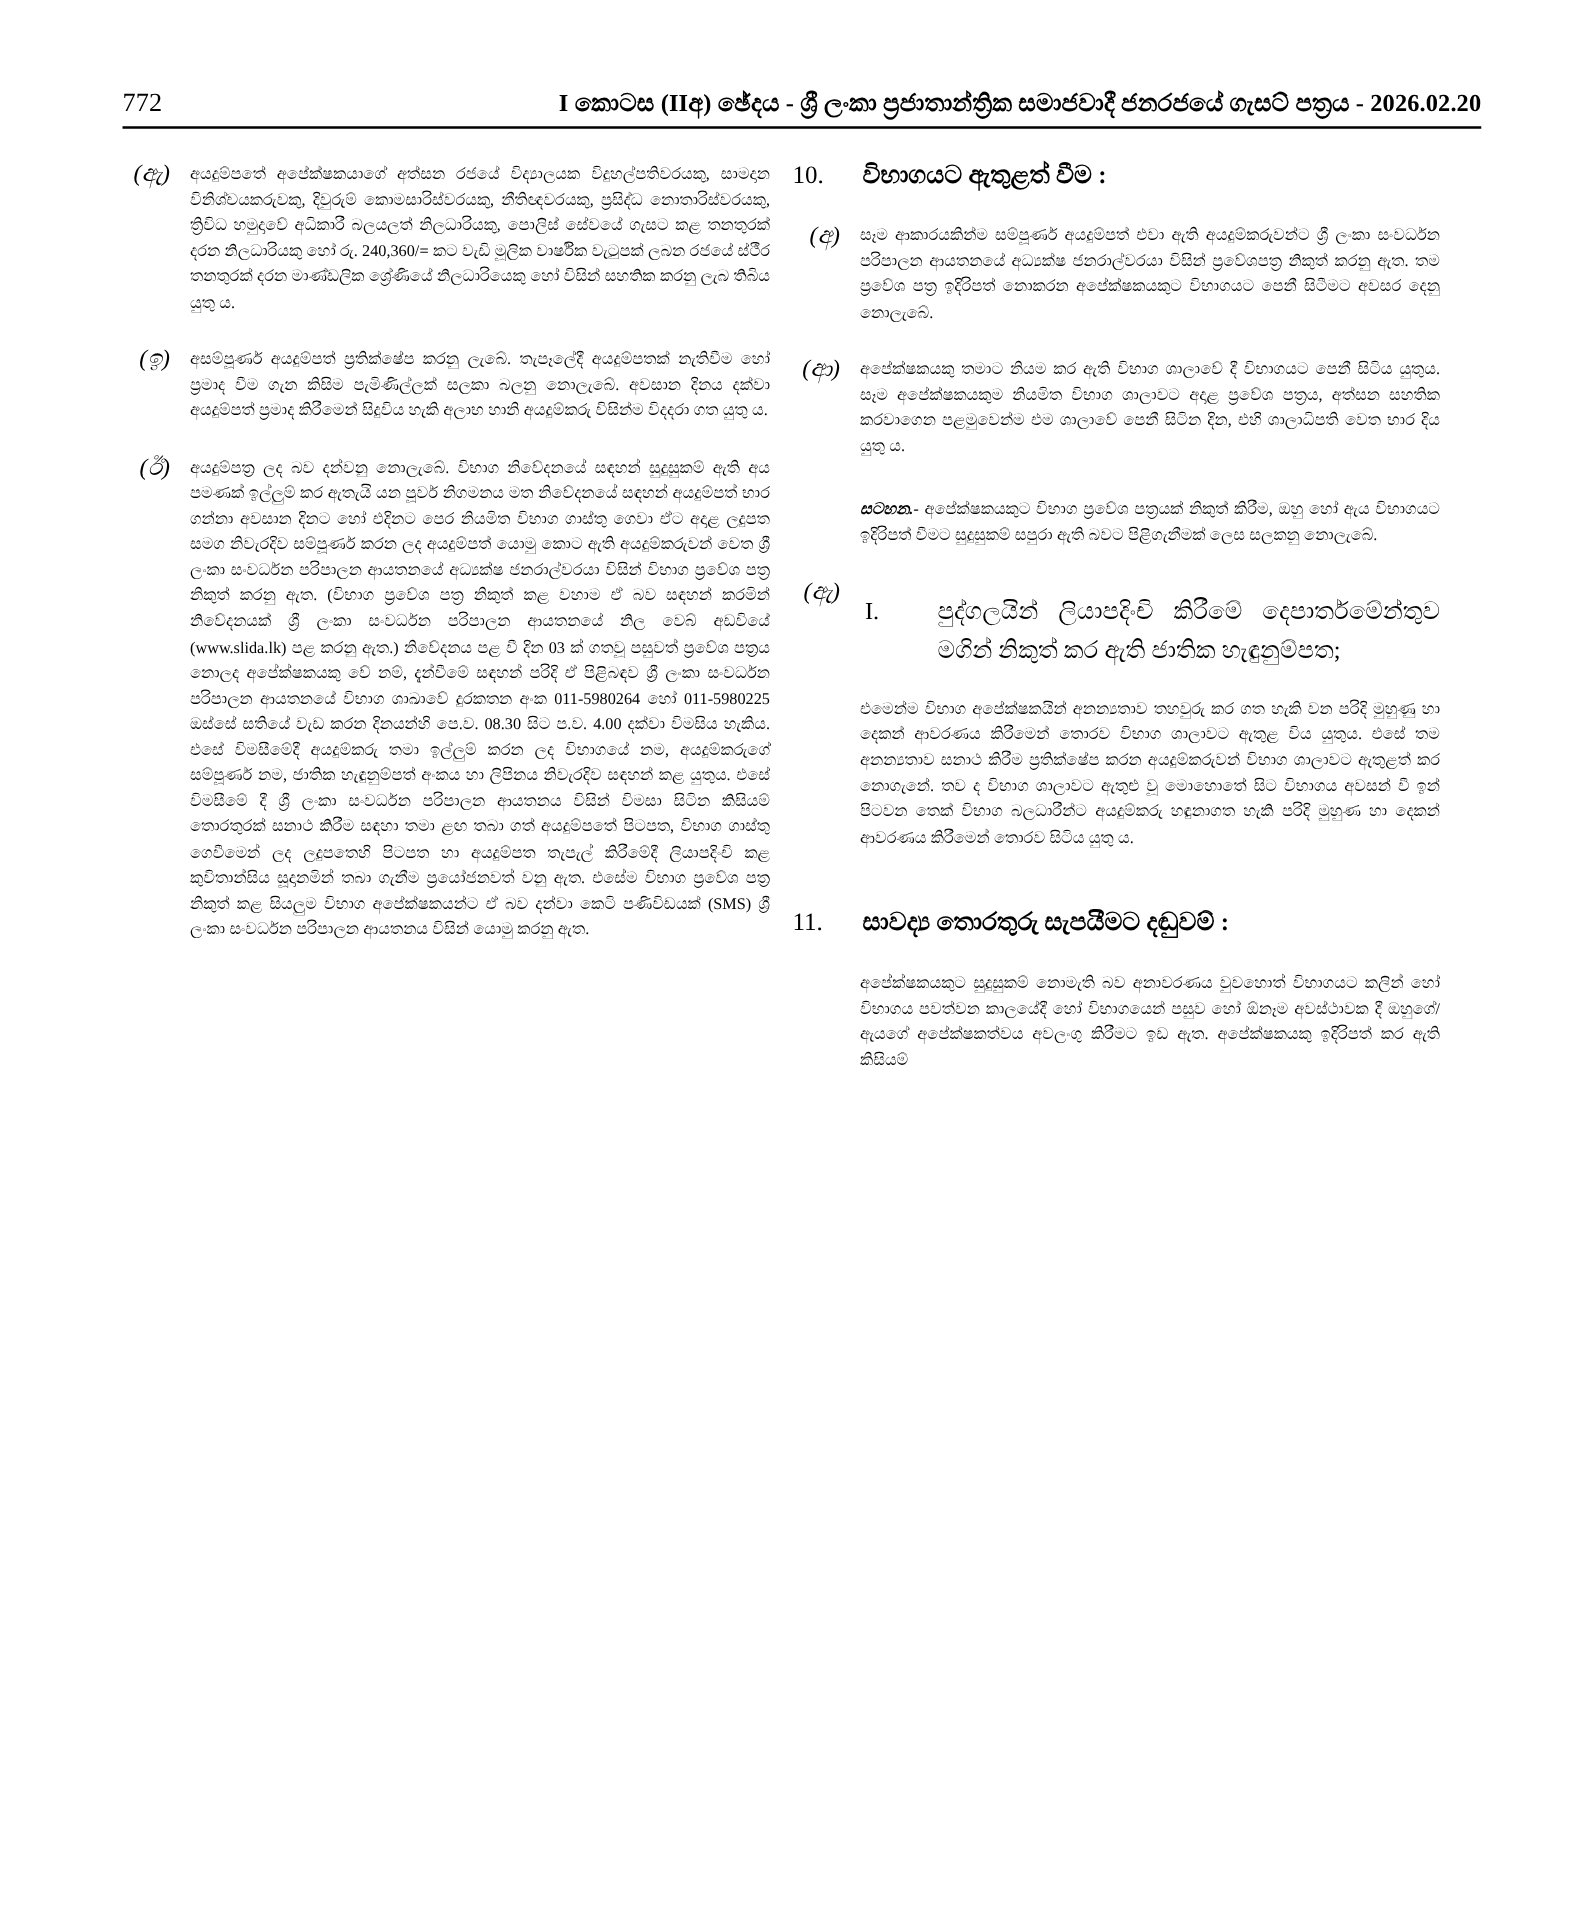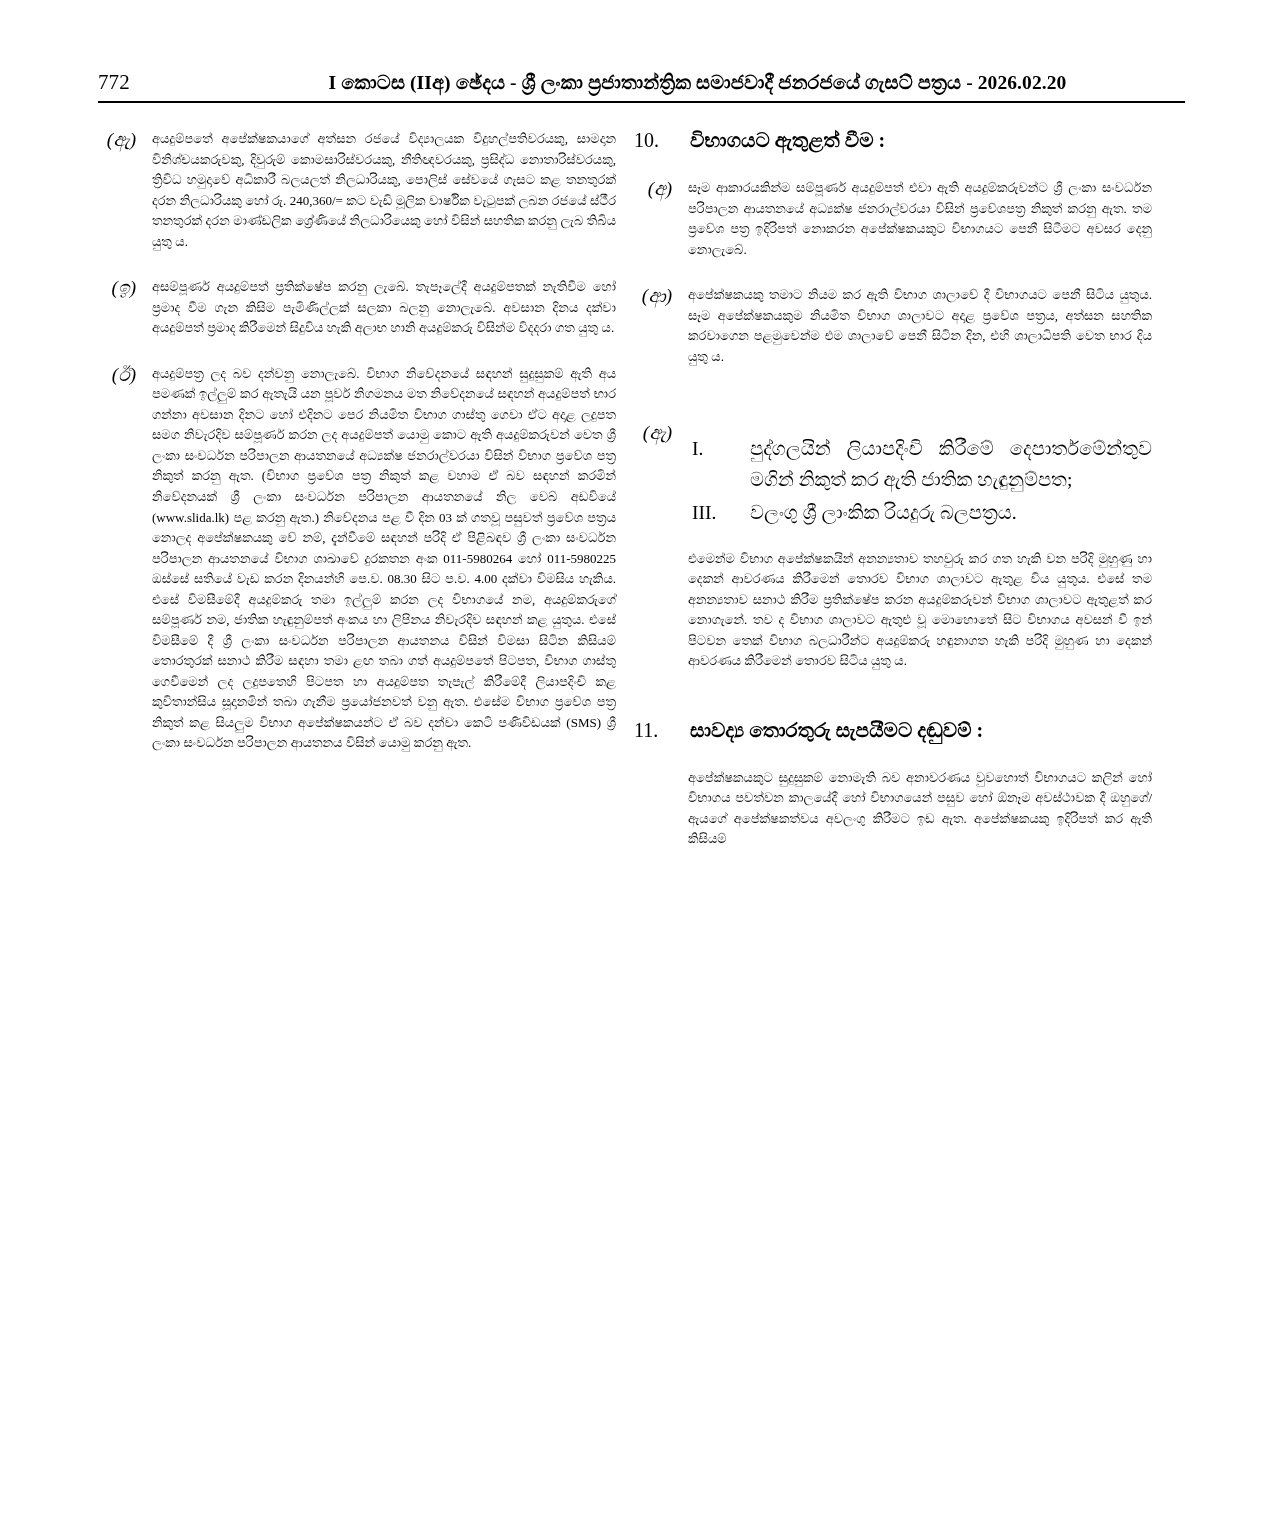--- a/index.html
+++ b/index.html
@@ -35,21 +35,21 @@
     padding-bottom: 6px;
   }
   .header .folio {
     width: 112px;
     flex: 0 0 112px;
     font-size: 21px;
     font-weight: normal;
   }
   .header .htitle {
     flex: 1;
-    text-align: center;
+    text-align: right;
     font-size: 19.5px;
     white-space: nowrap;
   }
   .rule {
     border-bottom: 2.2px solid #000;
     margin: 0 0 26px 0;
     width: 100%;
   }
 
   
@@ -189,36 +189,33 @@
         <div class="body">
           <p class="para">සෑම ආකාරයකින්ම සම්පූර්ණ අයදුම්පත් එවා ඇති අයදුම්කරුවන්ට ශ්‍රී ලංකා සංවර්ධන පරිපාලන ආයතනයේ අධ්‍යක්ෂ ජනරාල්වරයා විසින් ප්‍රවේශපත්‍ර නිකුත් කරනු ඇත. තම ප්‍රවේශ පත්‍ර ඉදිරිපත් නොකරන අපේක්ෂකයකුට විභාගයට පෙනී සිටීමට අවසර දෙනු නොලැබේ.</p>
         </div>
       </div>
 
       <div class="lettered">
         <div class="lbl">(ආ)</div>
         <div class="body">
           <p class="para">අපේක්ෂකයකු තමාට නියම කර ඇති විභාග ශාලාවේ දී විභාගයට පෙනී සිටිය යුතුය. සෑම අපේක්ෂකයකුම නියමිත විභාග ශාලාවට අදාළ ප්‍රවේශ පත්‍රය, අත්සන සහතික කරවාගෙන පළමුවෙන්ම එම ශාලාවේ පෙනී සිටින දින, එහි ශාලාධිපති වෙත භාර දිය යුතු ය.</p>
           <div class="spacer-sm"></div>
+          <p class="para note"><span class="lead">සටහන.-</span><span> අපේක්ෂකයකුට විභාග ප්‍රවේශ පත්‍රයක් නිකුත් කිරීම, ඔහු හෝ ඇය විභාගයට ඉදිරිපත් වීමට සුදුසුකම් සපුරා ඇති බවට පිළිගැනීමක් ලෙස සලකනු නොලැබේ.</span></p>
         </div>
       </div>
 
       <div class="lettered">
         <div class="lbl">(ඇ)</div>
         <div class="body">
           <div class="spacer-sm"></div>
           <ul class="roman-list">
             <li>
               <span class="rn">I.</span>
               <span class="rt">පුද්ගලයින් ලියාපදිංචි කිරීමේ දෙපාර්තමේන්තුව මගින් නිකුත් කර ඇති ජාතික හැඳුනුම්පත;</span>
             </li>
-            <li>
-              <span class="rn">III.</span>
-              <span class="rt">වලංගු ශ්‍රී ලාංකික රියදුරු බලපත්‍රය.</span>
-            </li>
           </ul>
           <p class="para">එමෙන්ම විභාග අපේක්ෂකයින් අනන්‍යතාව තහවුරු කර ගත හැකි වන පරිදි මුහුණු හා දෙකන් ආවරණය කිරීමෙන් තොරව විභාග ශාලාවට ඇතුළ විය යුතුය. එසේ තම අනන්‍යතාව සනාථ කිරීම ප්‍රතික්ෂේප කරන අයදුම්කරුවන් විභාග ශාලාවට ඇතුළත් කර නොගැනේ. තව ද විභාග ශාලාවට ඇතුළු වූ මොහොතේ සිට විභාගය අවසන් වී ඉන් පිටවන තෙක් විභාග බලධාරීන්ට අයදුම්කරු හඳුනාගත හැකි පරිදි මුහුණ හා දෙකන් ආවරණය කිරීමෙන් තොරව සිටිය යුතු ය.</p>
         </div>
       </div>
 
       <div class="spacer-md"></div>
 
       <div class="numitem">
         <div class="num">11.</div>
         <div class="numtext">සාවද්‍ය තොරතුරු සැපයීමට දඬුවම් :</div>

